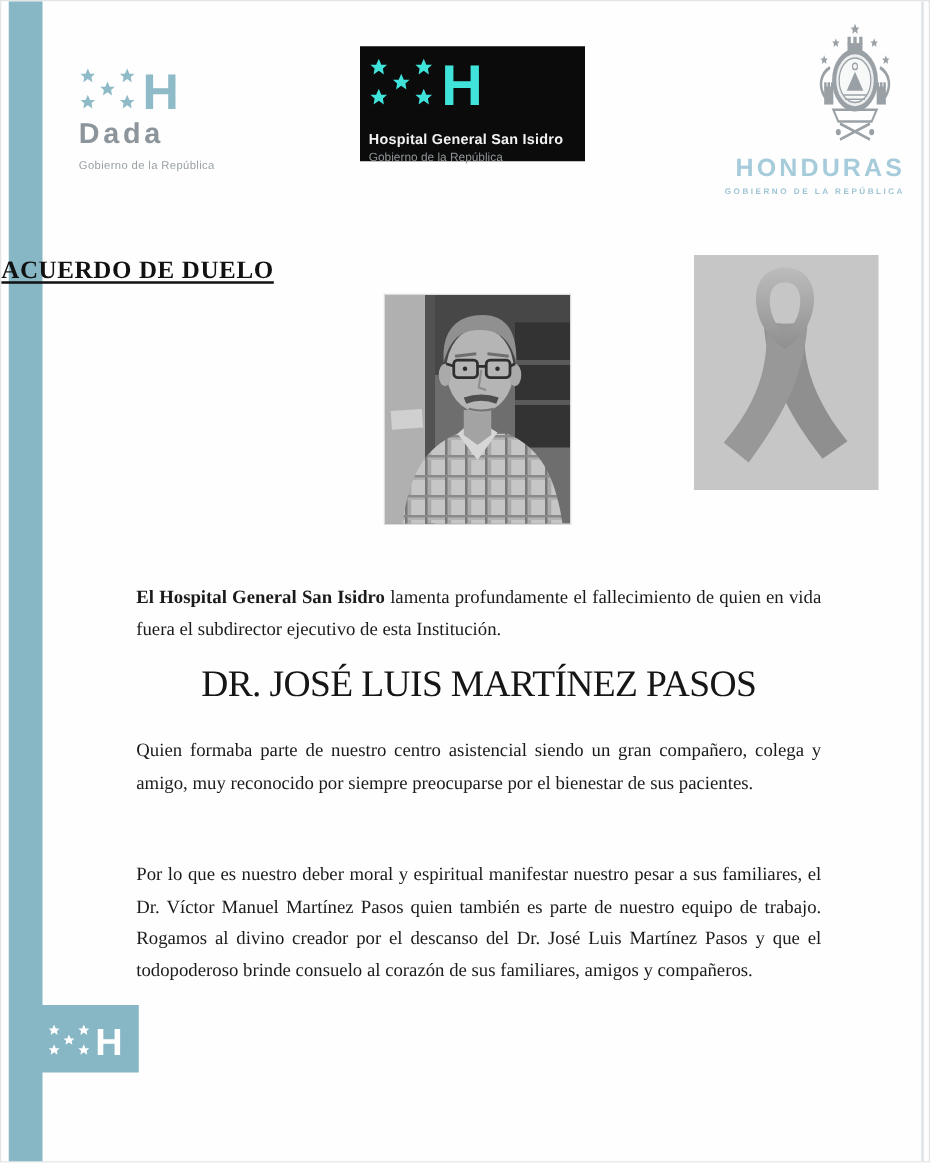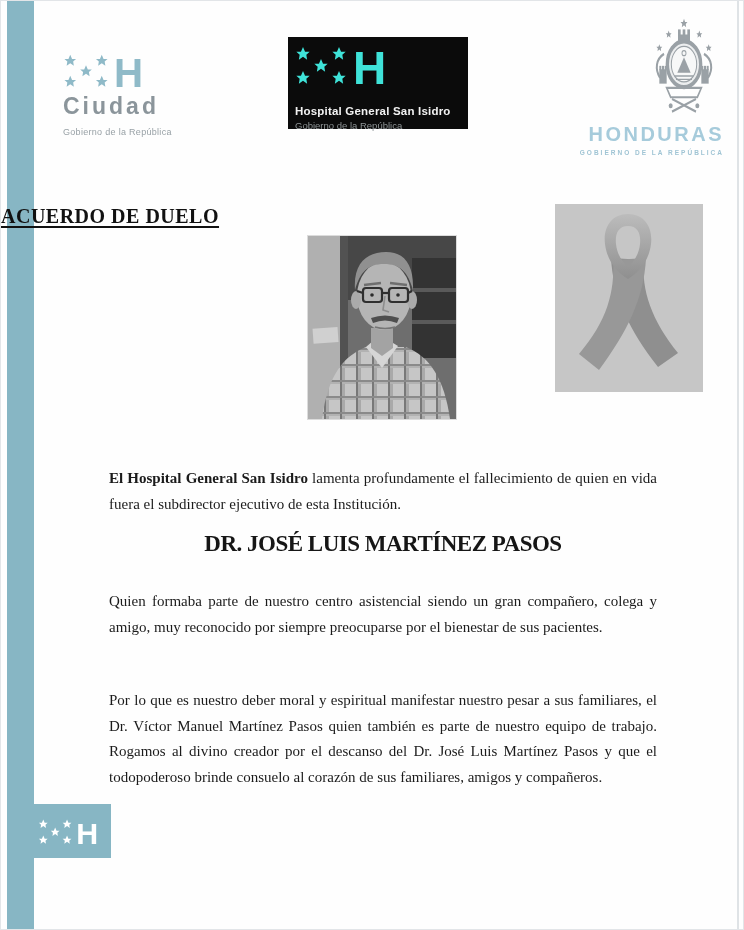--- a/index.html
+++ b/index.html
@@ -34,21 +34,21 @@
   .portrait{position:absolute;left:306px;top:234px;width:148px;height:183px;border:1px solid #dcdcdc;box-sizing:content-box;}
   .portrait svg{display:block;}
   .ribbon-panel{position:absolute;left:554px;top:203px;width:148px;height:188px;}
   .ribbon-panel svg{display:block;}
 
   .para{position:absolute;left:108px;width:548px;font-size:15px;line-height:25.5px;text-align:justify;}
   .p1{top:450px;}
   .p2{top:576px;margin-top:12px;}
   .p3{top:639px;margin-top:48px;}
   .intro-bold{font-weight:bold;}
-  .deceased{position:absolute;left:108px;width:548px;top:530px;text-align:center;font-size:23px;font-weight:bold;letter-spacing:-0.5px;color:#161616;}
+  .deceased{position:absolute;left:108px;width:548px;top:530px;text-align:center;font-size:30px;font-weight:normal;letter-spacing:-0.5px;color:#161616;}
   .date-line{position:absolute;left:108px;width:548px;top:772px;font-size:15px;}
 
   
   .footer-logo{position:absolute;left:30px;top:803px;width:80px;height:54px;background:#87b6c4;display:flex;align-items:center;justify-content:center;}
   .footer-logo .starh{fill:#ffffff;}
   .footer-logo .starh .hletter{fill:#ffffff;}
 </style>
 </head>
 <body>
 
@@ -65,21 +65,21 @@
 
   <div class="salud-logo">
     <svg class="starh" viewBox="0 0 100 40" width="88" height="35">
       <use href="#star" transform="translate(8,9) scale(0.70)"></use>
       <use href="#star" transform="translate(44,9) scale(0.70)"></use>
       <use href="#star" transform="translate(26,21) scale(0.70)"></use>
       <use href="#star" transform="translate(8,33) scale(0.70)"></use>
       <use href="#star" transform="translate(44,33) scale(0.70)"></use>
       <text class="hletter" x="58" y="39">H</text>
     </svg>
-    <div class="salud-name">Ciudad</div>
+    <div class="salud-name">Dada</div>
     <div class="salud-sub">Gobierno de la República</div>
   </div>
 
   <div class="hospital-box">
     <svg class="starh" viewBox="0 0 100 40" width="100" height="40">
       <use href="#star" transform="translate(8,9) scale(0.70)"></use>
       <use href="#star" transform="translate(44,9) scale(0.70)"></use>
       <use href="#star" transform="translate(26,21) scale(0.70)"></use>
       <use href="#star" transform="translate(8,33) scale(0.70)"></use>
       <use href="#star" transform="translate(44,33) scale(0.70)"></use>

